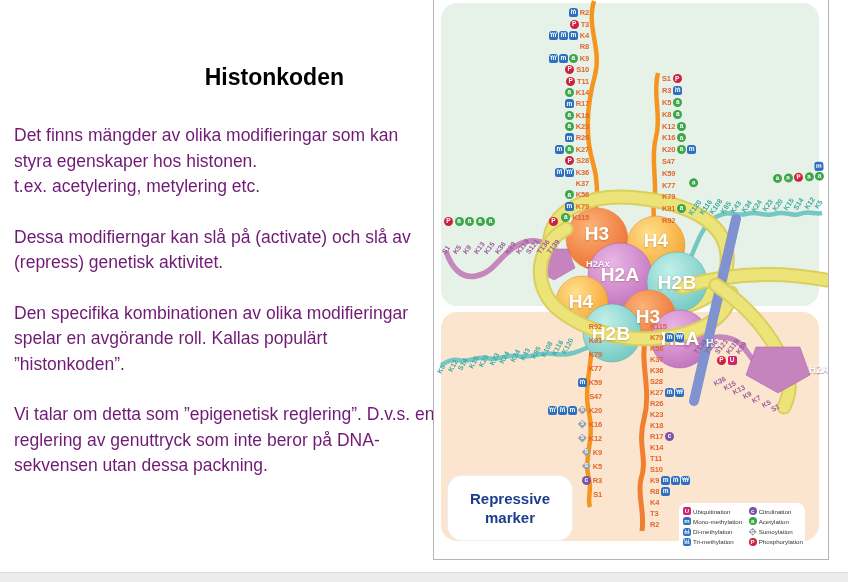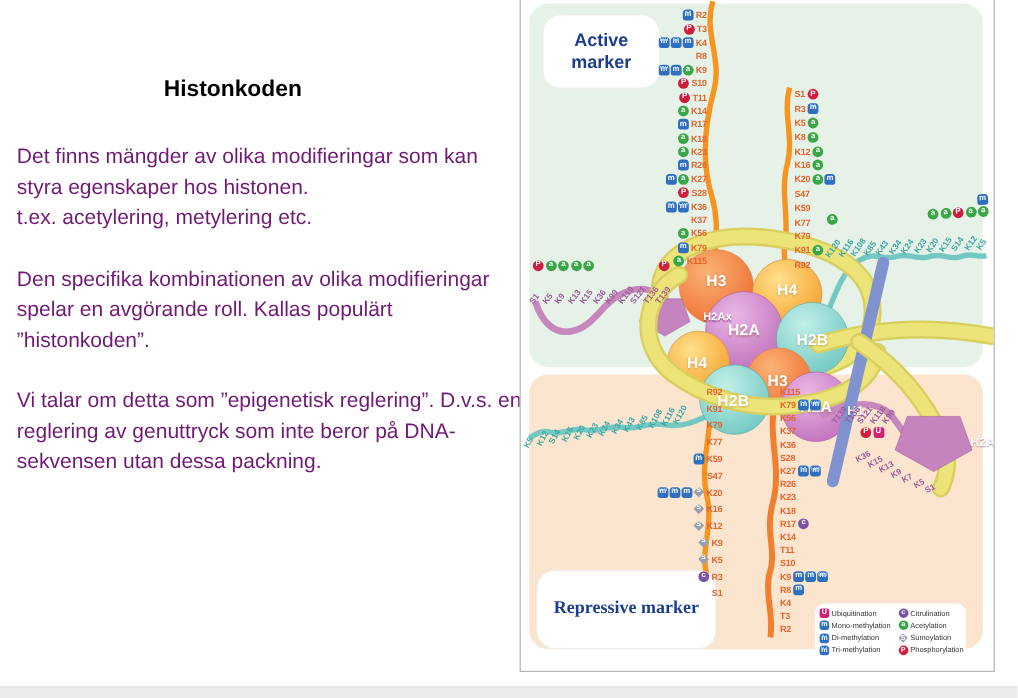--- a/index.html
+++ b/index.html
@@ -2,35 +2,35 @@
 <html><head>
 <meta charset="utf-8">
 <style>
   html,body{margin:0;padding:0;}
   body{
     width:848px;height:582px;position:relative;overflow:hidden;
     background:#ffffff;font-family:"Liberation Sans",sans-serif;
   }
   
   .slide-text{position:absolute;left:14px;top:64px;width:422px;}
-  .slide-title{font-size:19px;font-weight:bold;text-align:center;width:300px;margin:0 0 32px 30px;color:#000;}
+  .slide-title{font-size:23px;font-weight:bold;text-align:right;width:300px;margin:0 0 32px 30px;color:#000;}
   .para{font-size:17.5px;line-height:1.46;color:#701a75;margin:0 0 25px 0;white-space:pre-line;}
   
   .figure{position:absolute;left:433px;top:-14px;width:394px;height:572px;
     border:1px solid #b5b5b5;background:#fff;overflow:hidden;}
   .panel{position:absolute;left:7px;width:378px;border-radius:16px;}
   .panel-active{top:16px;height:303px;background:#e6f2e7;}
   .panel-repressive{top:325px;height:229px;background:#fce5cf;}
   .marker-box{position:absolute;background:#fff;border-radius:14px;display:flex;align-items:center;justify-content:center;
     text-align:center;font-weight:bold;color:#1c3e8e;font-size:15px;line-height:1.3;box-shadow:0 0 0 1px #eee;}
   .box-active{left:19px;top:26px;width:96px;height:60px;}
-  .box-repressive{left:14px;top:489px;width:148px;height:64px;font-family:Liberation Serif, serif;}
+  .box-repressive{left:14px;top:489px;width:124px;height:64px;}
   .fig-svg{position:absolute;left:0;top:0;pointer-events:none;}
   
-  .hlabel{position:absolute;transform:translate(-50%,-50%);color:#fff;font-weight:bold;font-size:13px;
+  .hlabel{position:absolute;transform:translate(-50%,-50%);color:#fff;font-weight:bold;font-size:19px;
     text-shadow:0 1px 2px rgba(120,60,0,.35);letter-spacing:.2px;}
   .hlabel.small{font-size:9px;text-shadow:0 1px 1px rgba(90,40,90,.5);margin-left:44px;}
   .hlabel.h1{font-size:10.5px;text-shadow:0 1px 1px rgba(30,40,90,.6);padding-left:16px;}
   
   .mk{position:relative;width:9px;height:9px;border-radius:50%;color:#fff;font-size:6.5px;font-weight:bold;
     display:inline-flex;align-items:center;justify-content:center;flex:0 0 auto;line-height:1;}
   .mk-ac{background:#3aa648;}
   .mk-ph{background:#ce1f3e;}
   .mk-ci{background:#7a52a8;}
   .mk-mo{background:#2f6fc0;border-radius:3px 3px 2px 2px;}
@@ -70,20 +70,21 @@
   
   .bottom-bar{position:absolute;left:0;bottom:0;width:848px;height:9px;background:#ececec;border-top:1px solid #dcdcdc;}
 </style>
 </head>
 <body>
 
 <div class="slide-text">
   <h1 class="slide-title">Histonkoden</h1>
   <p class="para">Det finns mängder av olika modifieringar som kan styra egenskaper hos histonen.
 t.ex. acetylering, metylering etc.</p>
+  <p class="para">Dessa modifierngar kan slå på (activate) och slå av (repress) genetisk aktivitet.</p>
   <p class="para">Den specifika kombinationen av olika modifieringar spelar en avgörande roll. Kallas populärt ”histonkoden”.</p>
   <p class="para">Vi talar om detta som ”epigenetisk reglering”. D.v.s. en reglering av genuttryck som inte beror på DNA-sekvensen utan dessa packning.</p>
 </div>
 
 <div class="figure">
   <div class="panel panel-active"></div>
   <div class="panel panel-repressive"></div>
 
   <svg class="fig-svg" width="394" height="572" viewBox="0 0 394 572">
     <defs>
@@ -136,21 +137,20 @@
     </g>
     <path d="M250,360 C268,351 284,347 298,352 C310,356 312,366 322,376" fill="none" stroke="#c687bd" stroke-width="5.5"></path>
     <path d="M302,232 L260,414" fill="none" stroke="#8092d0" stroke-width="10" stroke-linecap="round"></path>
     <g fill="none" stroke-linecap="round">
       <path d="M282,298 C318,322 338,350 350,376 C358,394 356,408 350,420" stroke="#d9cf5e" stroke-width="15"></path>
       <path d="M282,298 C318,322 338,350 350,376 C358,394 356,408 350,420" stroke="#ece479" stroke-width="11"></path>
     </g>
     <polygon points="322,360 366,360 376,388 344,406 312,388" fill="#c584be" stroke="#a85ca5" stroke-width="0.5"></polygon>
   </svg>
 
-  <div class="marker-box box-active">Active marker</div>
   <div class="marker-box box-repressive">Repressive marker</div>
 
   <div class="hlabel" style="left:163px;top:247px">H3</div>
   <div class="hlabel" style="left:222px;top:254px">H4</div>
   <div class="hlabel" style="left:186px;top:288px">H2A</div>
   <div class="hlabel" style="left:243px;top:296px">H2B</div>
   <div class="hlabel" style="left:147px;top:315px">H4</div>
   <div class="hlabel" style="left:177px;top:347px">H2B</div>
   <div class="hlabel" style="left:214px;top:330px">H3</div>
   <div class="hlabel" style="left:246px;top:352px">H2A</div>

